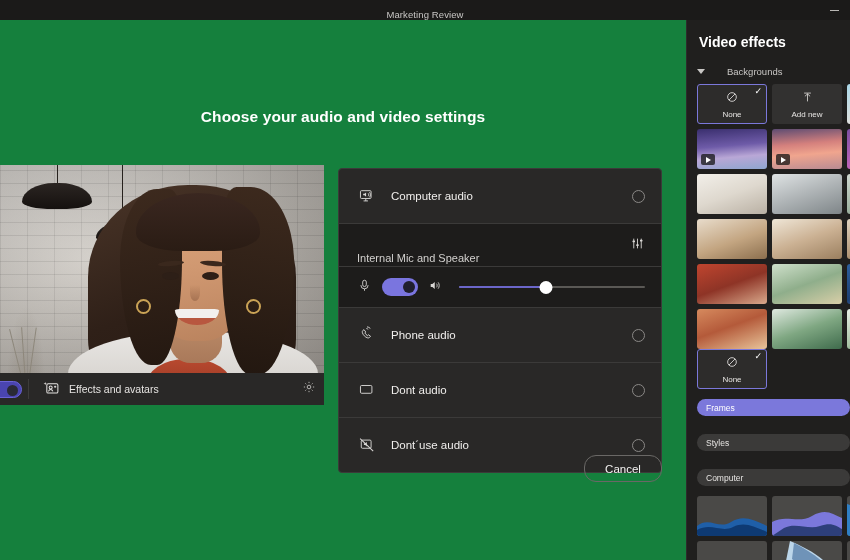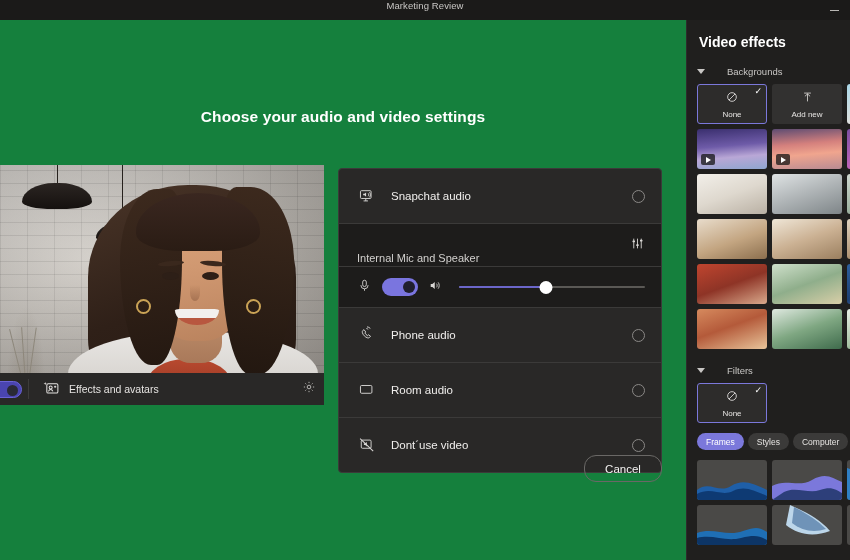--- a/index.html
+++ b/index.html
@@ -8,21 +8,21 @@
     background: #1b1a19;
     font-family: "Liberation Sans", sans-serif;
     overflow: hidden;
     color: #f3f2f1;
   }
   #app { position: relative; width: 850px; height: 560px; }
 
   
   .titlebar {
     position: absolute; top: 0; left: 0; width: 850px; height: 20px;
-    background: #1b1a19; display: flex; align-items: flex-start; justify-content: center;
+    background: #1b1a19; display: flex; align-items: flex-end; justify-content: center;
   }
   .titlebar-text { font-size: 9.5px; color: #c8c6c4; letter-spacing: .1px; }
   .win-controls { position: absolute; right: 4px; top: 0; height: 20px; display: flex; align-items: center; }
   .win-btn { width: 24px; height: 20px; display: flex; align-items: center; justify-content: center; }
   .win-btn .dash { width: 9px; height: 1px; background: #b9b7b4; display:block; }
 
   
   .stage { position: absolute; top: 20px; left: 0; width: 686px; height: 540px; background: #15803d; }
 
   .heading {
@@ -180,21 +180,21 @@
     background: #323130; display:flex; flex-direction: column; align-items:center; justify-content:center; gap: 2px;
   }
   .tile-text { font-size: 8px; color: #e6e4e2; }
   .tile-check { position:absolute; right: 4px; top: 2px; font-size: 9px; color:#ffffff; line-height: 1; }
   .play-badge {
     position:absolute; left: 4px; bottom: 4px; width: 14px; height: 11px;
     background: rgba(20,20,20,.75); border-radius: 2px; display:flex; align-items:center; justify-content:center;
   }
   .play-badge::after { content:""; border-left: 5px solid #ffffff; border-top: 3.5px solid transparent; border-bottom: 3.5px solid transparent; margin-left:1px; }
 
-  .pills { display:flex; gap: 4px; padding: 10px 0 0 10px; }
+  .pills { display:flex; gap: 18px; padding: 10px 0 0 10px; flex-direction: column; }
   .pill { height: 17px; border-radius: 9px; padding: 0 9px; font-size: 8.5px; display:flex; align-items:center; background:#3b3a39; color:#e6e4e2; }
   .pill.active { background: #7b78db; color: #ffffff; }
 
   .frame-grid { display:grid; grid-template-columns: repeat(3, 70px); gap: 5px; padding: 10px 0 0 10px; }
   .frame-tile { width: 70px; height: 40px; border-radius: 3px; background: #4a4947; overflow:hidden; position: relative; }
 </style>
 </head>
 <body>
 
 <div id="app">
@@ -281,21 +281,21 @@
 
       <div class="audio-row">
         <span class="icon">
           <svg width="18" height="18" viewBox="0 0 22 22" fill="none" stroke="#d8d6d4" stroke-width="1.15">
             <rect x="3" y="4.5" width="13" height="9.5" rx="1.2"></rect>
             <path d="M9.5 14v3M6.8 17h5.4"></path>
             <path d="M6.3 8.2h1.6l2-1.6v5.2l-2-1.6H6.3z" fill="#d8d6d4" stroke="none"></path>
             <path d="M12.4 7.7c.8.9.8 2.7 0 3.6M14 6.4c1.5 1.6 1.5 4.6 0 6.2"></path>
           </svg>
         </span>
-        <span class="label">Snapchat audio</span>
+        <span class="label">Computer audio</span>
         <span class="radio"></span>
       </div>
 
       <div class="device-block">
         <div class="divider"></div>
         <div class="device-head">
           <span class="device-name">Internal Mic and Speaker</span>
           <span>
             <svg width="15" height="15" viewBox="0 0 20 20" fill="none" stroke="#d8d6d4" stroke-width="1.2">
               <path d="M5 3.5v13M10 3.5v13M15 3.5v13"></path>
@@ -341,35 +341,35 @@
       </div>
 
       <div class="divider"></div>
 
       <div class="audio-row">
         <span class="icon">
           <svg width="18" height="18" viewBox="0 0 22 22" fill="none" stroke="#d8d6d4" stroke-width="1.15">
             <rect x="3" y="5.5" width="14" height="9.5" rx="1.4"></rect>
           </svg>
         </span>
-        <span class="label">Room audio</span>
+        <span class="label">Dont audio</span>
         <span class="radio"></span>
       </div>
 
       <div class="divider"></div>
 
       <div class="audio-row">
         <span class="icon">
           <svg width="18" height="18" viewBox="0 0 22 22" fill="none" stroke="#d8d6d4" stroke-width="1.15">
             <rect x="4" y="5" width="12" height="10" rx="1.4"></rect>
             <path d="M7.2 9h1.6l2-1.8v5.6l-2-1.8H7.2z" fill="#d8d6d4" stroke="none"></path>
             <path d="M2.6 3.2l16 15.2" stroke-width="1.3"></path>
           </svg>
         </span>
-        <span class="label">Dont´use video</span>
+        <span class="label">Dont´use audio</span>
         <span class="radio"></span>
       </div>
     </div>
 
     <div class="actions">
       <div class="btn btn-cancel">Cancel</div>
     </div>
   </div>
 
   <div class="effects-panel">
@@ -421,24 +421,20 @@
 
       <div class="tile" style="background:linear-gradient(160deg,#c0452f,#8e3426 50%,#d9a98c)"></div>
       <div class="tile" style="background:linear-gradient(160deg,#cfe0cb,#8fae8b 50%,#d9cfa8)"></div>
       <div class="tile" style="background:linear-gradient(160deg,#2d5f9e,#1d3f73 55%,#6e93c4)"></div>
 
       <div class="tile" style="background:linear-gradient(160deg,#d68a5e,#b45a3a 45%,#e8c49a)"></div>
       <div class="tile" style="background:linear-gradient(160deg,#dfe9e0,#7fa782 50%,#3f6b4c)"></div>
       <div class="tile" style="background:linear-gradient(160deg,#e7efe6,#a9c3a6 55%,#5f8060)"></div>
     </div>
 
-    <div class="section-head">
-      <span class="caret"></span>
-      <span class="section-label">Filters</span>
-    </div>
 
     <div class="tile-grid">
       <div class="tile none-tile">
         <span class="tile-check">✓</span>
         <span>
           <svg width="14" height="14" viewBox="0 0 20 20" fill="none" stroke="#e6e4e2" stroke-width="1.2">
             <circle cx="10" cy="10" r="6.2"></circle>
               <path d="M5.6 14.4L14.4 5.6"></path>
           </svg>
         </span>

